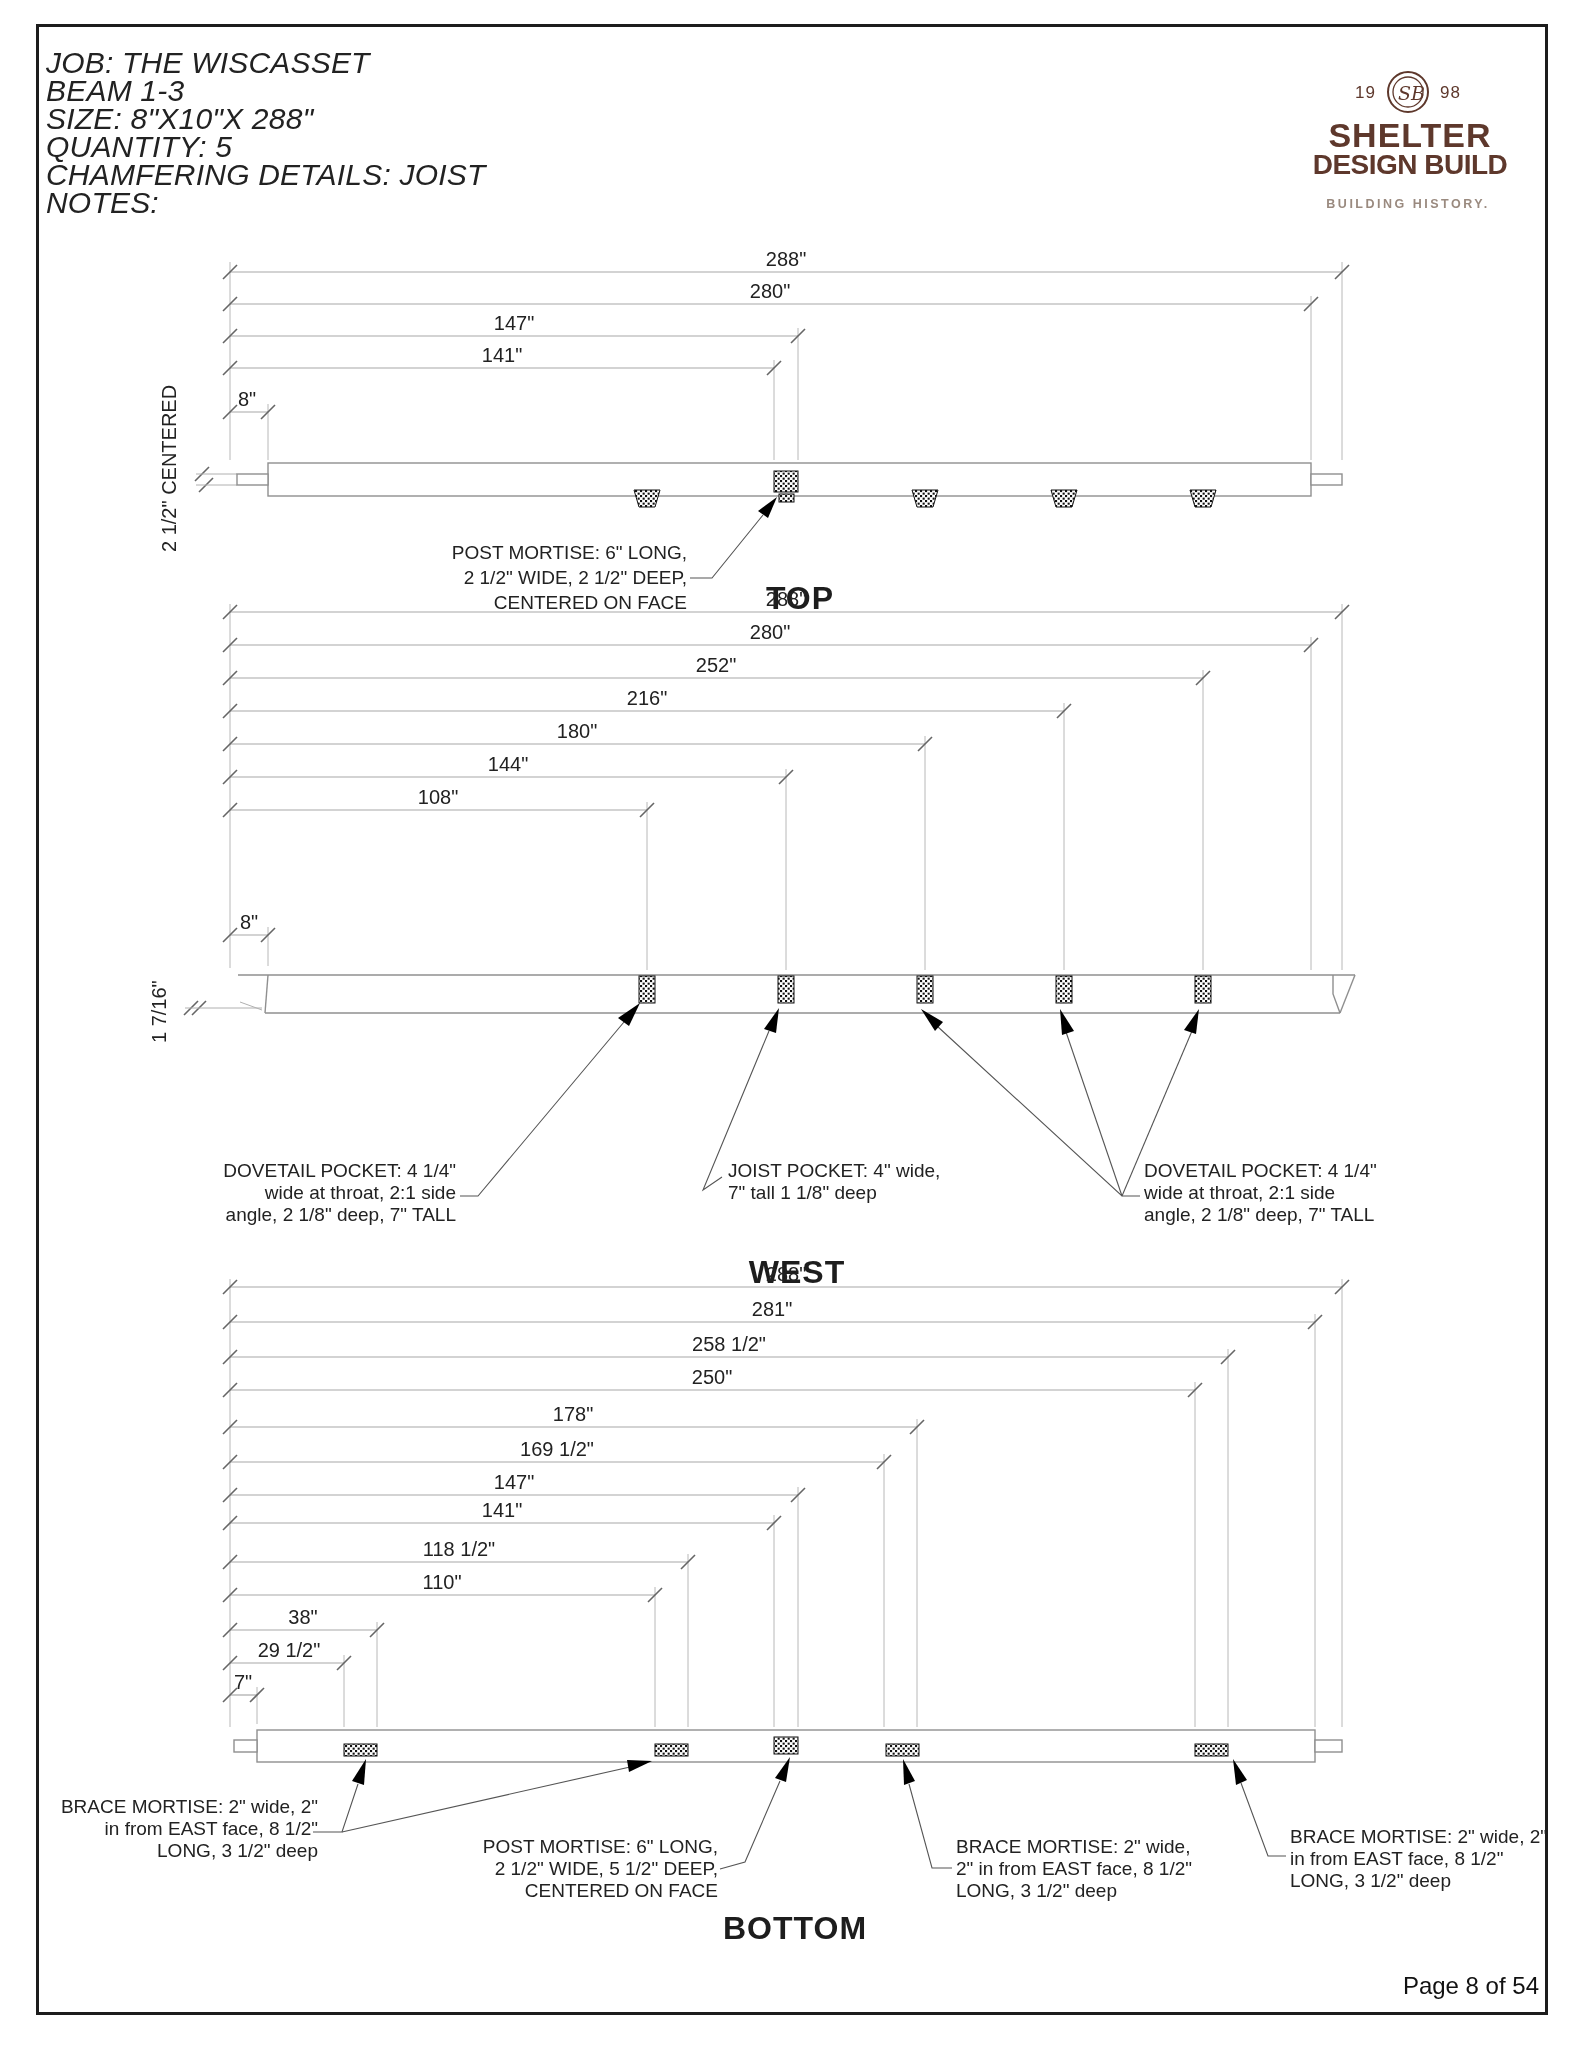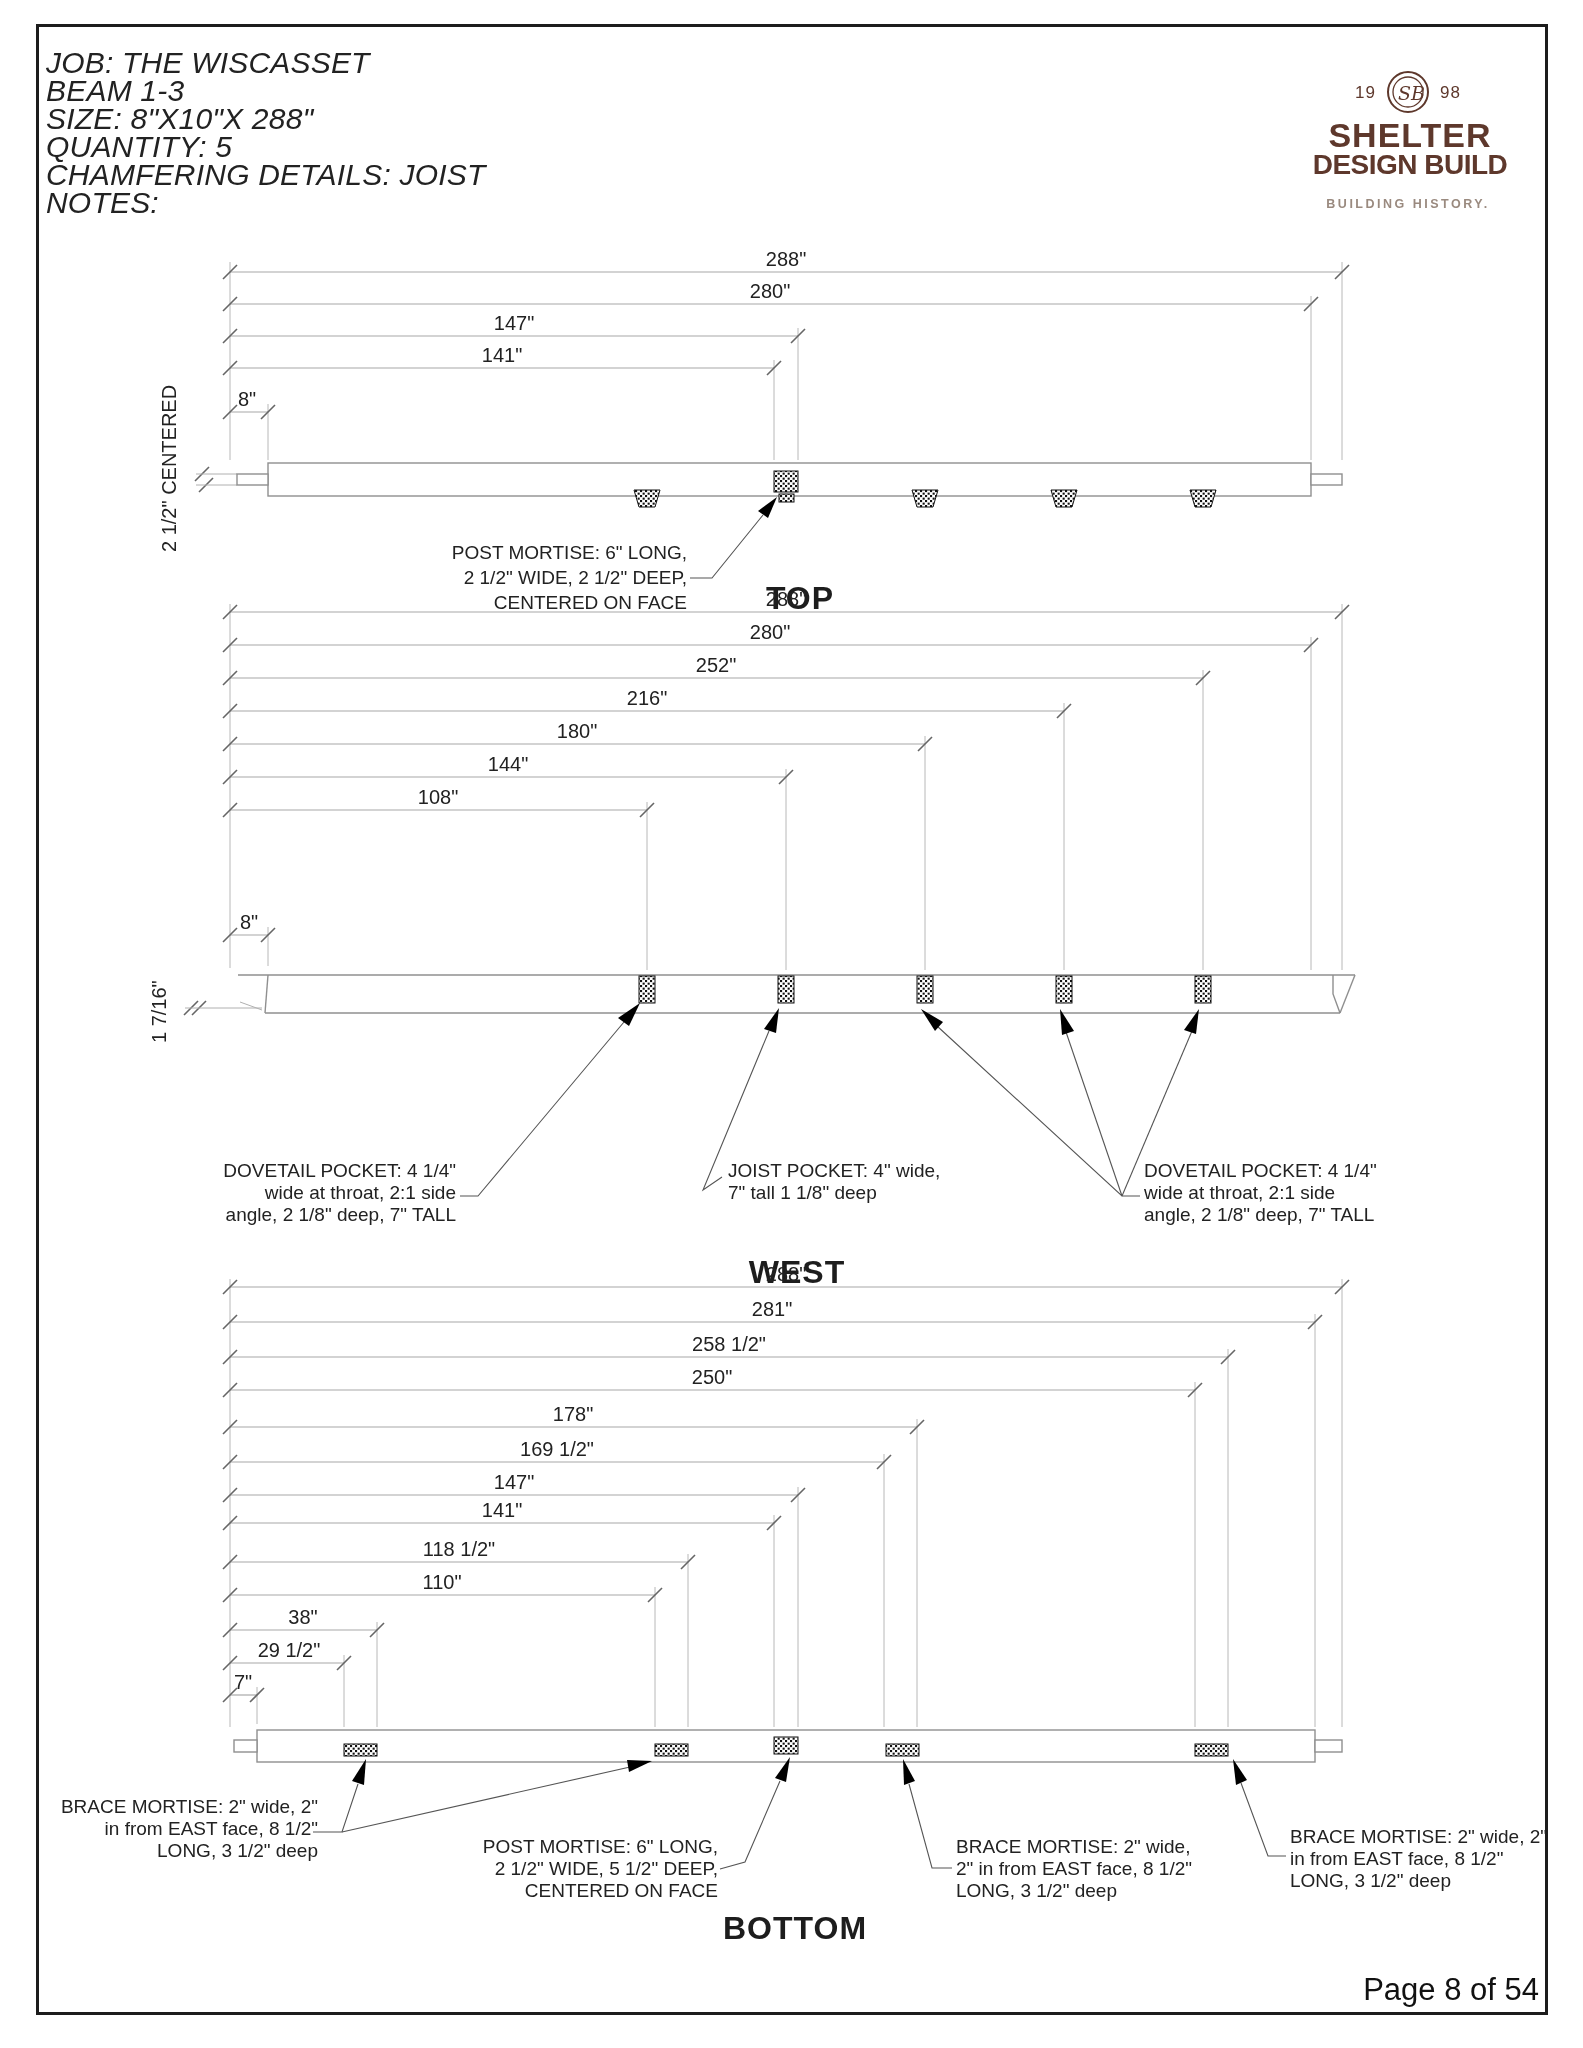--- a/index.html
+++ b/index.html
@@ -19,21 +19,21 @@
             color:#9a8a7f;font-weight:bold;white-space:nowrap;text-align:center;}
   .dim-label{position:absolute;transform:translateX(-50%);font-size:20px;color:#222;
              white-space:nowrap;}
   .vlabel{position:absolute;writing-mode:vertical-rl;transform:rotate(180deg);
           font-size:20px;color:#222;white-space:nowrap;}
   .callout{position:absolute;font-size:19px;line-height:22px;white-space:nowrap;color:#222;}
   .callout.right{text-align:right;}
   .callout.wide{line-height:25px;}
   .view-title{position:absolute;transform:translateX(-50%);font-size:32px;color:#1d1d1d;
               letter-spacing:1px;white-space:nowrap;font-weight:bold;}
-  .footer{position:absolute;font-size:31px;color:#111;white-space:nowrap;}
+  .footer{position:absolute;font-size:24px;color:#111;white-space:nowrap;}
 </style>
 </head>
 <body>
 
 <div class="page">
   <div class="page-border"></div>
 
   <svg class="linework" width="1583" height="2048" viewBox="0 0 1583 2048">
     <defs>
       <path id="tk" d="M -7 7 L 7 -7"></path>

